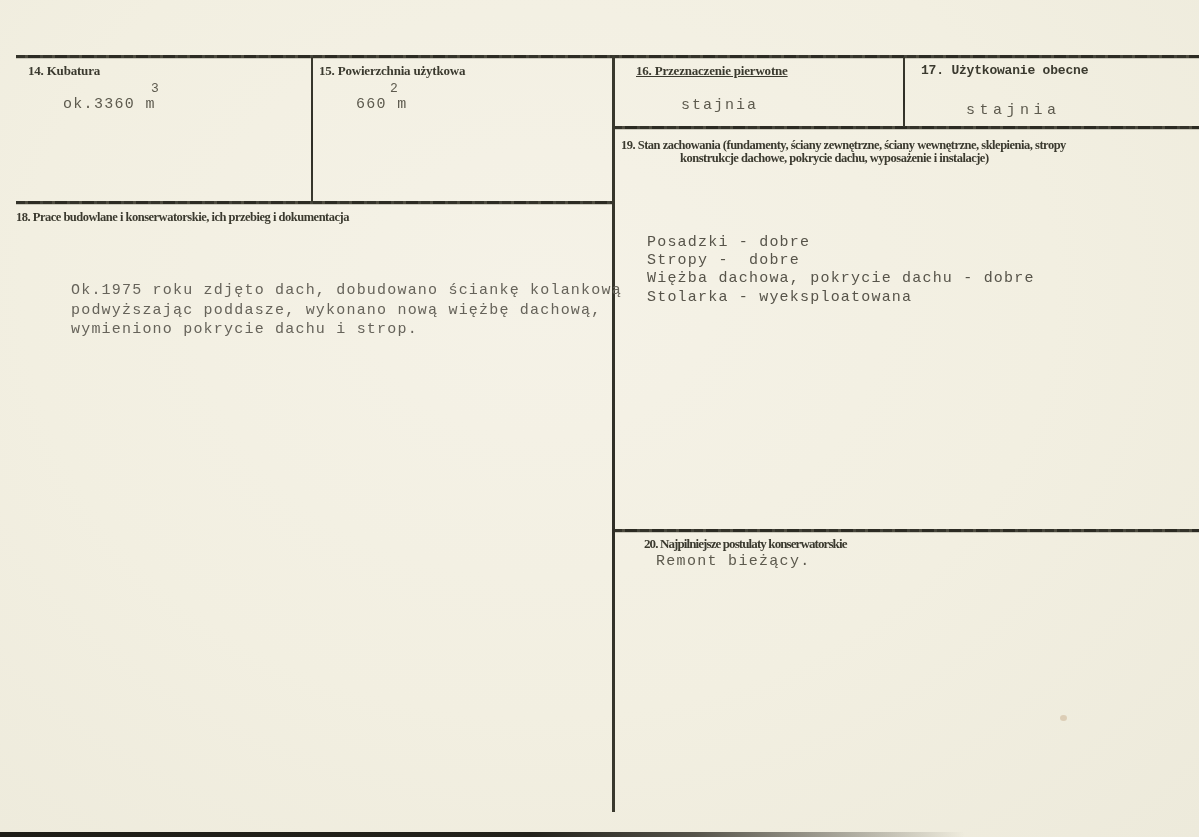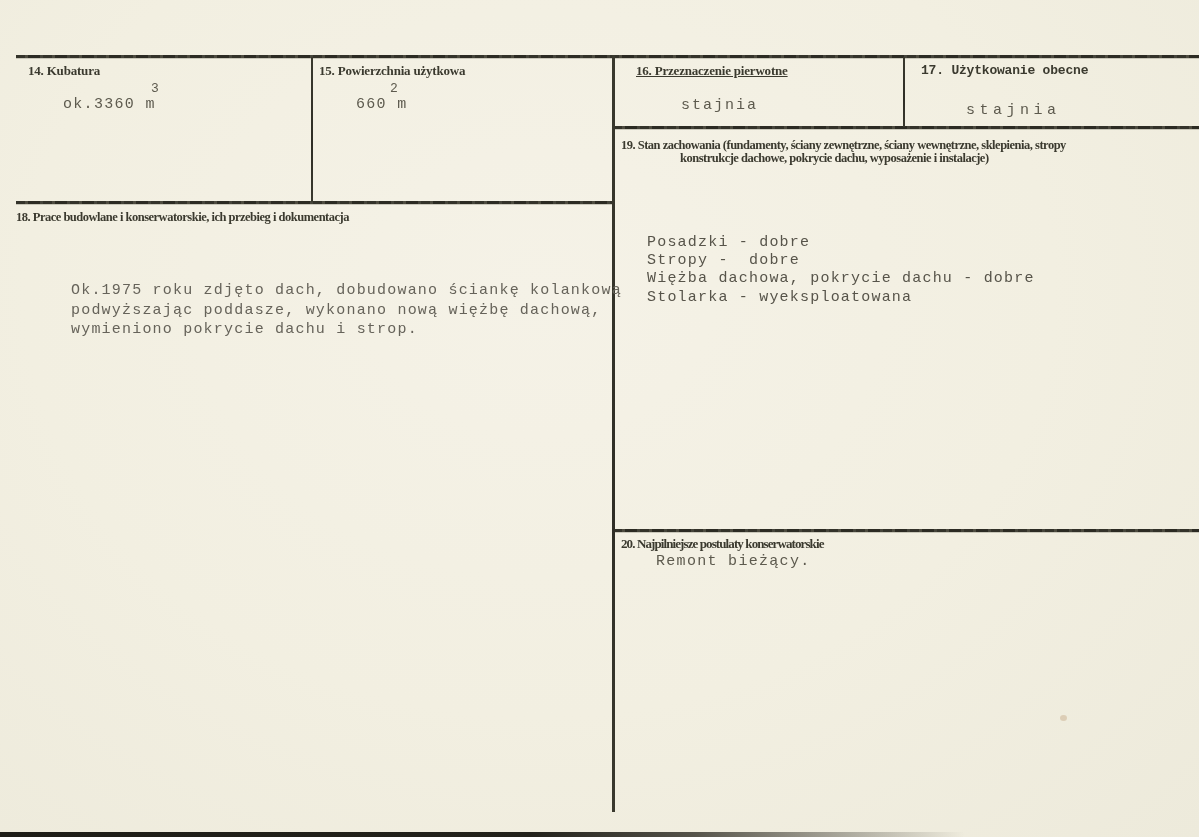--- a/index.html
+++ b/index.html
@@ -17,21 +17,21 @@
   .label {
     position: absolute;
     font-family: "Liberation Serif", serif;
     font-weight: 700;
     font-size: 13px;
     letter-spacing: -0.2px;
     color: #3b3a2f;
     white-space: pre;
   }
   .label.small   { font-size: 12.5px; letter-spacing: -0.5px; }
-  .label.tight   { letter-spacing: -0.9px; }
+  .label.tight   { letter-spacing: -0.9px; margin-left: 23px; }
 
   
   .typed {
     position: absolute;
     font-family: "Liberation Mono", "DejaVu Sans Mono", monospace;
     font-size: 15px;
     color: #5d5a4e;
     letter-spacing: 1.3px;
     white-space: pre;
   }

